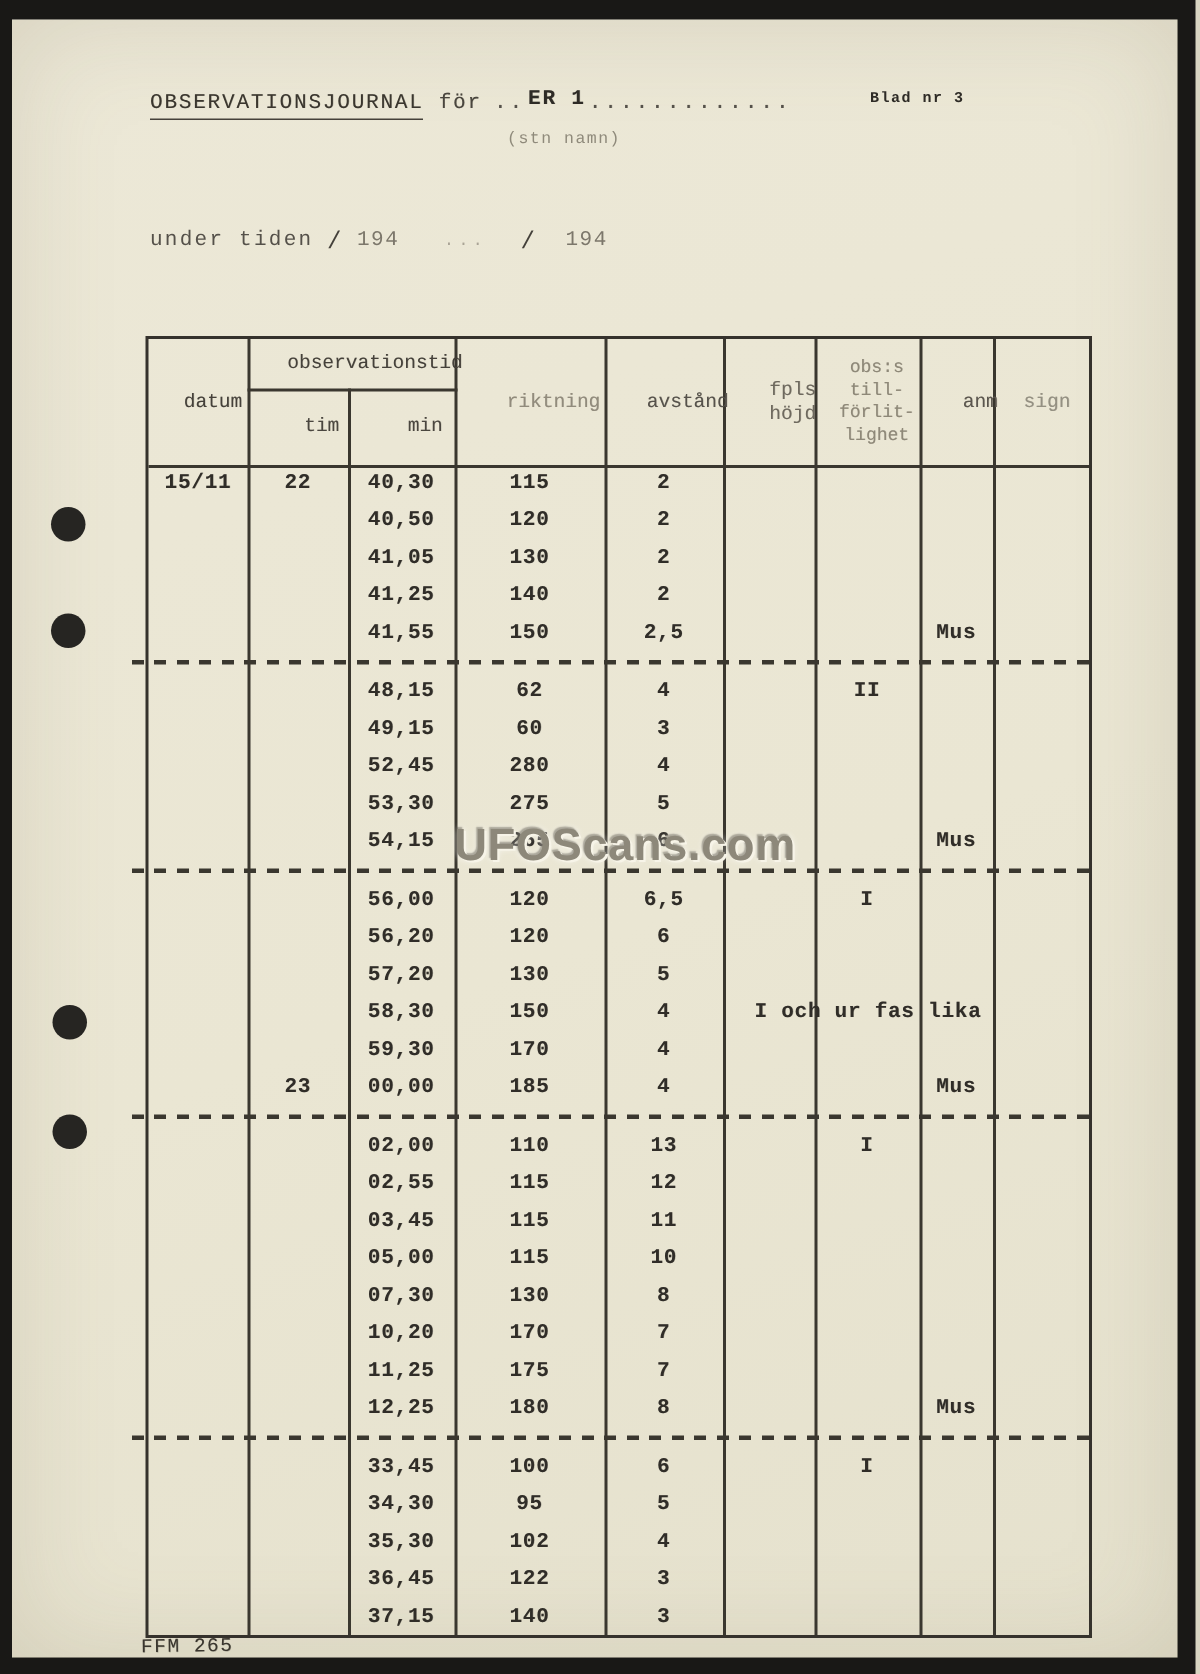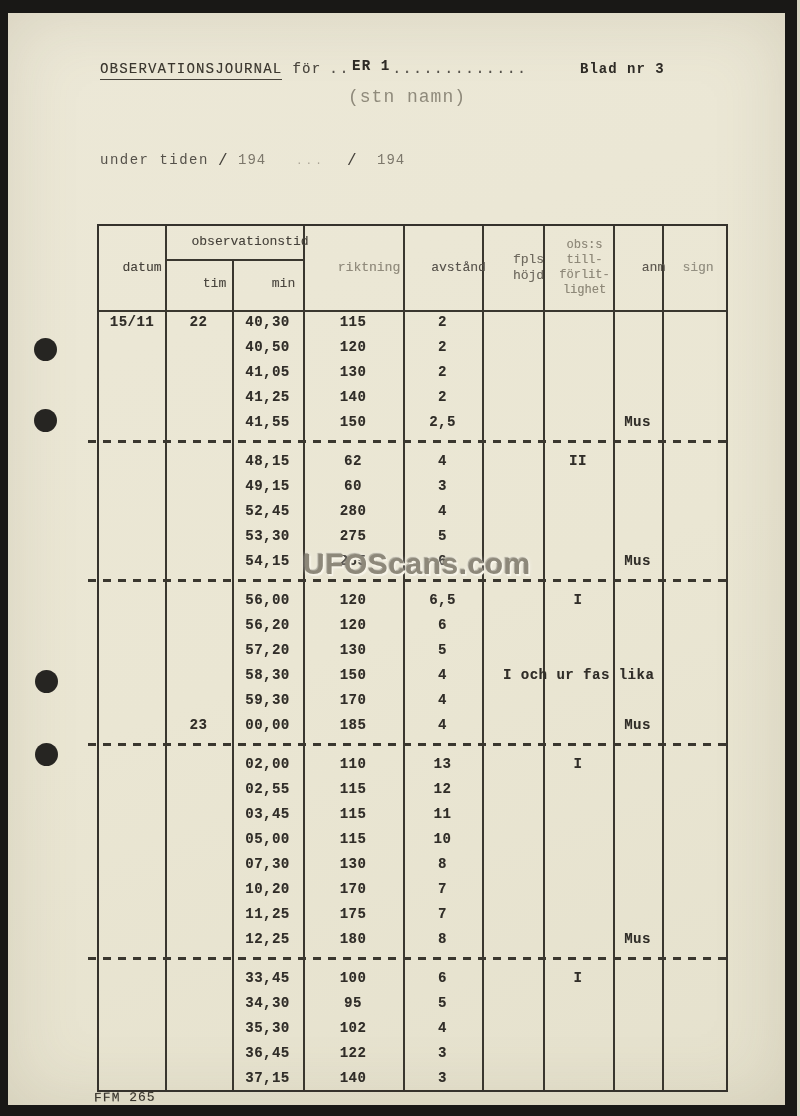--- a/index.html
+++ b/index.html
@@ -32,25 +32,25 @@
   .title-line {
     position:absolute; left:92px; top:48px; font-size:14px; color:#35312a;
     letter-spacing:1.2px; white-space:nowrap;
     text-shadow:0.3px 0.3px 0 rgba(50,46,40,.35);
   }
   .doc-title { border-bottom:1.6px solid #45413a; padding-bottom:2px; color:#3a362e; }
   .for-label { margin-left:10px; margin-right:8px; color:#4a463e; }
   .dots { color:#55514a; letter-spacing:2px; }
   .station { font-weight:700; color:#2e2b26; position:relative; top:-3px; margin:0 2px; }
   .sheet-label {
-    position:absolute; left:572px; top:48px; font-size:14px; font-weight:600;
+    position:absolute; left:572px; top:48px; font-size:10px; font-weight:600;
     color:#2e2b26; letter-spacing:1px;
   }
   .stn-caption {
-    position:absolute; left:340px; top:74px; font-size:18px;
+    position:absolute; left:330px; top:74px; font-size:11px;
     color:#8f8a7b; letter-spacing:1px;
   }
   .period { position:absolute; left:92px; top:139px; width:360px; height:20px; font-size:14px; }
   .period span { position:absolute; white-space:nowrap; }
   .p-label { left:0; color:#55514a; letter-spacing:1.5px; }
   .p-slash1 { left:118px; color:#44403a; font-size:16px; }
   .p-year1 { left:138px; color:#7c776b; letter-spacing:1px; }
   .p-dots  { left:196px; color:#aaa496; letter-spacing:3px; font-size:11px; top:3px; }
   .p-slash2 { left:247px; color:#44403a; font-size:16px; }
   .p-year2 { left:277px; color:#7c776b; letter-spacing:1px; }

